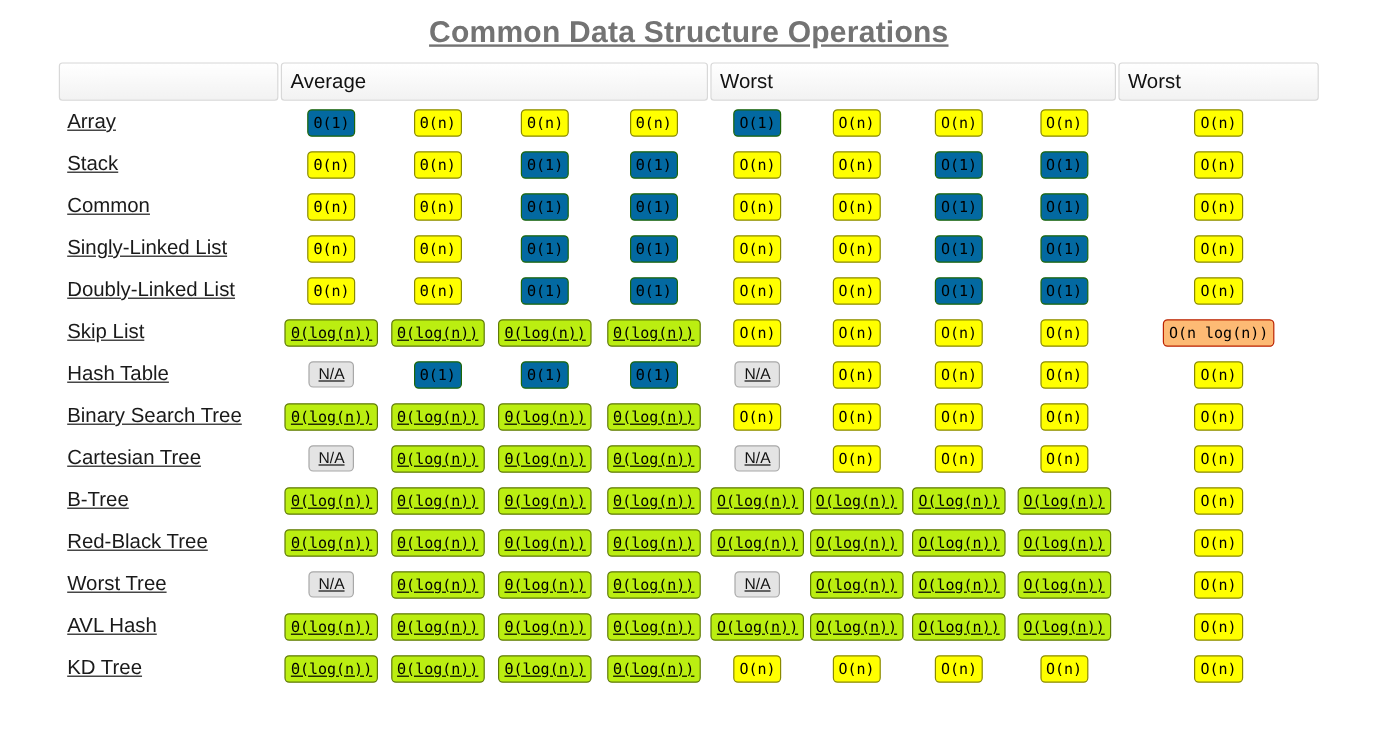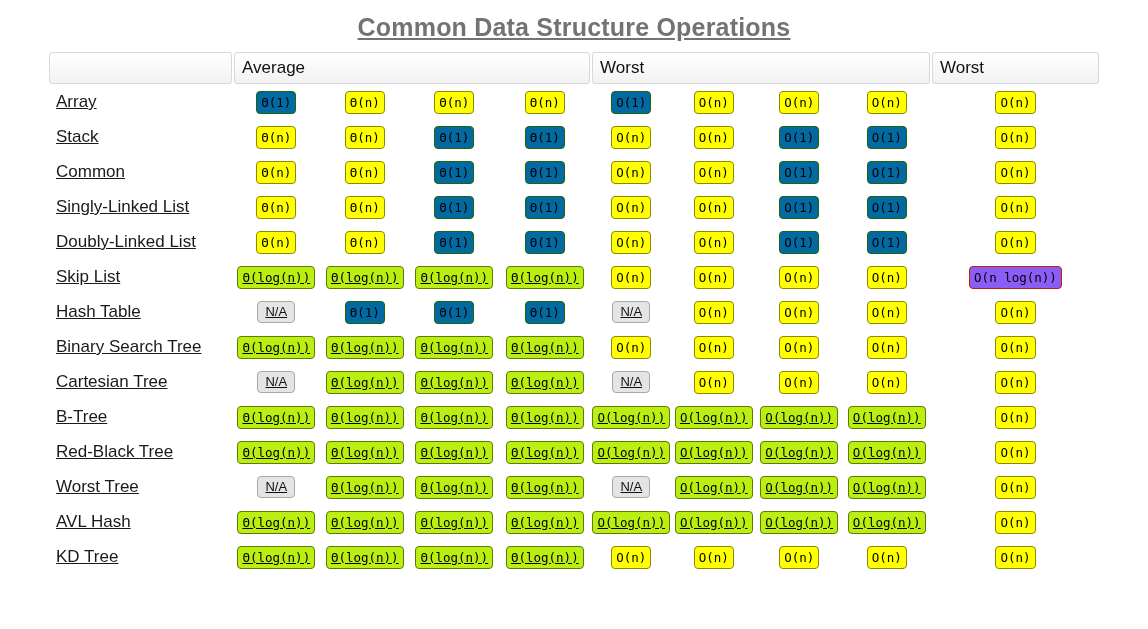--- a/index.html
+++ b/index.html
@@ -96,21 +96,21 @@
   .pill.chartreuse {
     background: #bbee11;
     border-color: #5f7a07;
     text-decoration: underline;
   }
   .pill.yellow {
     background: #ffff00;
     border-color: #8a8a00;
   }
   .pill.orange {
-    background: #8b5cf6;
+    background: #fdba74;
     border-color: #bb2200;
   }
   .pill.na {
     background: #e4e4e4;
     border-color: #a8a8a8;
     font-family: "Liberation Sans", sans-serif;
     font-size: 13px;
     padding: 2px 7px 3px 7px;
     color: #111;
     text-decoration: underline;

